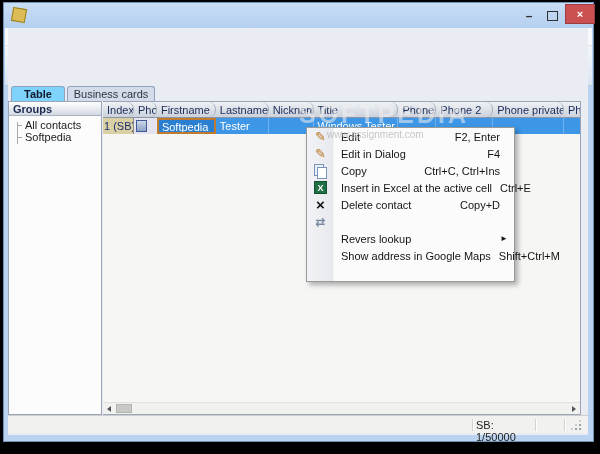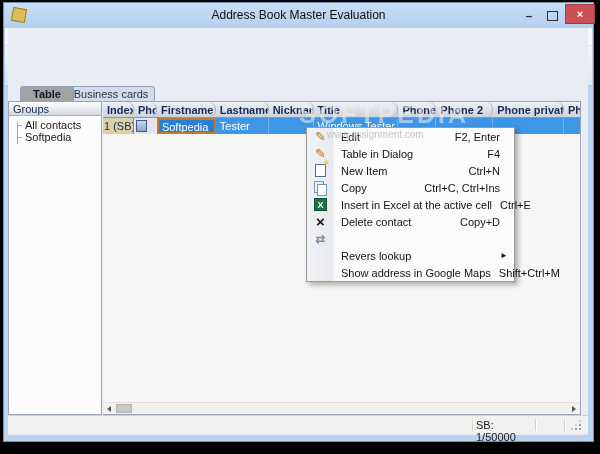--- a/index.html
+++ b/index.html
@@ -60,39 +60,39 @@
                font-weight:bold;display:flex;align-items:center;justify-content:center;}
   .tb-search{position:absolute;right:18px;top:17px;display:flex;align-items:center;gap:5px;}
   .tb-search input{width:118px;height:15px;border:1px solid #a8bcd0;background:#fdfdfd;font-size:11px;padding:0 3px;}
 
   
   .client-bg{position:absolute;left:4px;top:25px;width:580px;height:407px;background:#e9edf3;}
 
   
   .tab{position:absolute;top:83px;height:15px;border:1px solid #8ea2bc;border-bottom:none;
        border-radius:3px 3px 0 0;display:flex;align-items:center;justify-content:center;box-sizing:border-box;}
-  .tab-active{left:16px;width:54px;background:#a3a3a3;font-weight:bold;color:#101828;z-index:3;}
+  .tab-active{left:7px;width:54px;background:#7dd3fc;font-weight:bold;color:#101828;z-index:3;}
   .tab-inactive{left:63px;width:88px;background:#d3dce8;color:#2a3548;}
 
   
   .groups{position:absolute;left:4px;top:98px;width:94px;height:314px;background:#fcfcfc;
           border:1px solid #9aa6b8;box-sizing:border-box;}
   .groups-header{height:14px;background:linear-gradient(180deg,#ffffff,#d3d9e2);border-bottom:1px solid #aab2c0;
-                 font-weight:normal;color:#1a2a50;padding:1px 4px;box-sizing:border-box;}
+                 font-weight:bold;color:#1a2a50;padding:1px 4px;box-sizing:border-box;}
   .tree{position:relative;padding-top:4px;}
   .tree::before{content:"";position:absolute;left:8px;top:6px;width:1px;height:22px;background:#a8a8a8;}
   .tree-item{position:relative;padding-left:16px;height:11px;line-height:11px;color:#202020;margin-bottom:1px;}
   .tree-item::before{content:"";position:absolute;left:8px;top:5px;width:5px;height:1px;background:#a8a8a8;}
 
   
   .tablewrap{position:absolute;left:99px;top:98px;width:478px;height:314px;background:#f6f6f4;
              border:1px solid #9aa6b8;border-left:none;box-sizing:border-box;}
   .thead{display:flex;height:16px;background:linear-gradient(180deg,#eef1f5,#ccd2dc);
          border-bottom:1px solid #8c96a6;box-sizing:border-box;}
-  .th{font-weight:bold;color:#1b2b58;padding:2px 3px 0 4px;border-right:1px solid #a6aeba;
+  .th{font-weight:normal;color:#1b2b58;padding:2px 3px 0 4px;border-right:1px solid #a6aeba;
       box-sizing:border-box;overflow:hidden;white-space:nowrap;border-radius:7px;}
   .th.r{text-align:right;}
   .trow{display:flex;height:16px;background:#3d96e6;color:#fff;}
   .td{padding:2px 3px 0 4px;border-right:1px solid rgba(255,255,255,0.28);box-sizing:border-box;
       overflow:hidden;white-space:nowrap;}
   .td-index{background:#d9d0a4;color:#1c2c6c;text-align:center;border-right:1px solid #8a8a8a;padding-left:1px;padding-right:1px;}
   .td-photo{background:#e4e4f0;display:flex;align-items:center;justify-content:flex-start;padding:1px 2px;}
   .photo-chip{width:11px;height:12px;background:linear-gradient(180deg,#cdd8ea,#8fa2c4);border:1px solid #43599c;box-sizing:border-box;}
   .td-sel{background:#2b7fd0;border:2px solid #c27a2e;padding-top:1px;padding-left:3px;}
   .c0{width:31px}.c1{width:23px}.c2{width:59px}.c3{width:53px}.c4{width:45px}
@@ -143,21 +143,20 @@
             z-index:12;pointer-events:none;}
 </style>
 </head>
 <body>
 
 <div id="stage">
   <div class="window">
 
     <div class="titlebar">
       <span class="win-icon"></span>
-      <div class="title-text">Address Book Master Evaluation</div>
       <div class="cap-btn btn-min">–</div>
       <div class="cap-btn btn-max">
         <span class="sq"></span>
       </div>
       <div class="btn-close">×</div>
     </div>
 
     <div class="menubar">
         <span class="menu-item">File</span>
         <span class="menu-item">Edit</span>
@@ -290,33 +289,25 @@
           </span>
     <span class="cm-label">Edit</span>
     <span class="cm-shortcut">F2, Enter</span>
     <span class="cm-sub"></span>
   </div>
 
   <div class="cm-item">
     <span class="cm-icon">
             <span class="cm-ic-inner edit-dialog-icon"></span>
           </span>
-    <span class="cm-label">Table in Dialog</span>
+    <span class="cm-label">Edit in Dialog</span>
     <span class="cm-shortcut">F4</span>
     <span class="cm-sub"></span>
   </div>
 
-  <div class="cm-item">
-    <span class="cm-icon">
-            <span class="cm-ic-inner new-item-icon"></span>
-          </span>
-    <span class="cm-label">New Item</span>
-    <span class="cm-shortcut">Ctrl+N</span>
-    <span class="cm-sub"></span>
-  </div>
 
   <div class="cm-item">
     <span class="cm-icon">
             <span class="cm-ic-inner copy-mi"></span>
           </span>
     <span class="cm-label">Copy</span>
     <span class="cm-shortcut">Ctrl+C, Ctrl+Ins</span>
     <span class="cm-sub"></span>
   </div>
 

